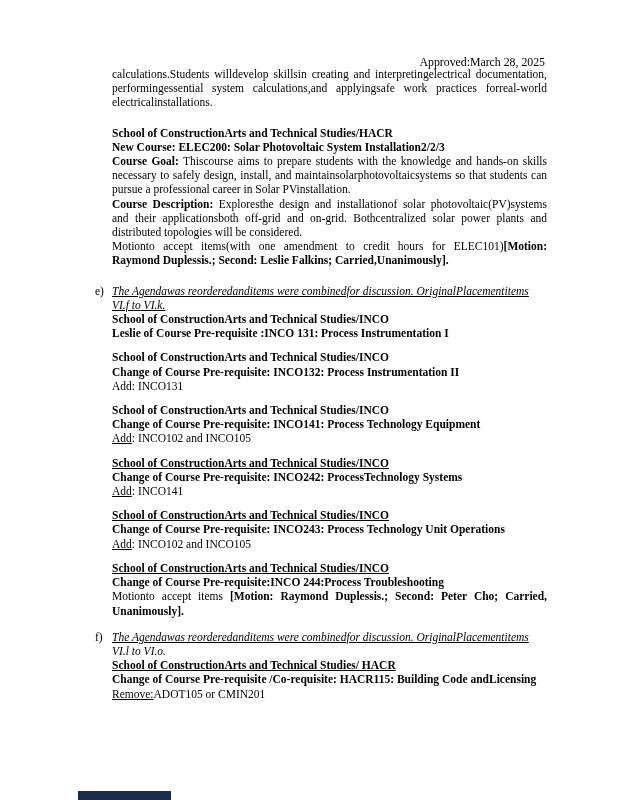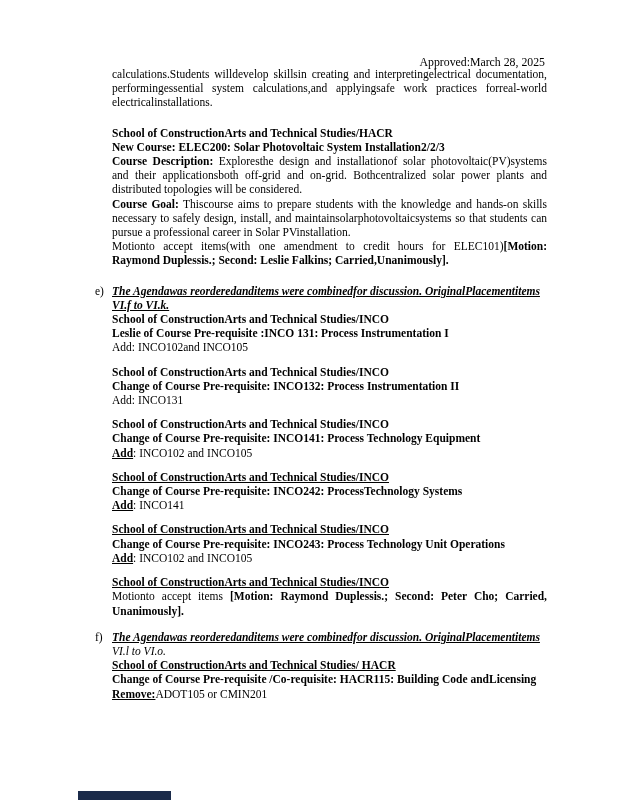--- a/index.html
+++ b/index.html
@@ -9,21 +9,21 @@
     font-family:"Liberation Serif","DejaVu Serif",serif;
     font-size:11.5px;line-height:14.2px;
   }
   .approved{position:absolute;top:31px;right:73px;font-size:11.8px;margin-top:24px;}
   .content{position:absolute;left:95px;top:67px;width:452px;}
   .indent{padding-left:17px;}
   p{margin:0;}
   .j{text-align:justify;}
   .b{font-weight:bold;}
   .it{font-style:italic;}
-  .u{text-decoration:underline;font-weight:bold;}
+  .u{text-decoration:underline;}
   .gap16{height:16px;}
   .gap12{height:12px;}
   .li{position:relative;padding-left:17px;}
   .li .lbl{position:absolute;left:0;top:0;}
   .blk + .blk{margin-top:10px;}
   .edge-bar{position:absolute;left:78px;bottom:0;width:93px;height:9px;background:#1b2b4a;}
 </style>
 </head>
 <body>
 
@@ -31,37 +31,36 @@
 
 <div class="content">
 
   <p class="j indent">calculations.Students willdevelop skillsin creating and interpretingelectrical documentation, performingessential system calculations,and applyingsafe work practices forreal-world electricalinstallations.</p>
 
   <div class="gap16"></div>
 
   <div>
     <p class="b indent">School of ConstructionArts and Technical Studies/HACR</p>
     <p class="b indent">New Course: ELEC200: Solar Photovoltaic System Installation2/2/3</p>
+    <p class="j indent"><b class="b">Course Goal:</b><span> Thiscourse aims to prepare students with the knowledge and hands-on skills necessary to safely design, install, and maintainsolarphotovoltaicsystems so that students can pursue a professional career in Solar PVinstallation.</span></p>
     <p class="j indent"><b class="b">Course Description:</b><span> Exploresthe design and installationof solar photovoltaic(PV)systems and their applicationsboth off-grid and on-grid. Bothcentralized solar power plants and distributed topologies will be considered.</span></p>
-    <p class="j indent"><b class="b">Course Goal:</b><span> Thiscourse aims to prepare students with the knowledge and hands-on skills necessary to safely design, install, and maintainsolarphotovoltaicsystems so that students can pursue a professional career in Solar PVinstallation.</span></p>
     <p class="j indent"><span>Motionto accept items(with one amendment to credit hours for ELEC101)</span><b class="b">[Motion: Raymond Duplessis.; Second: Leslie Falkins; Carried,Unanimously].</b></p>
   </div>
 
   <div class="gap16"></div>
 
   <div class="li">
     <span class="lbl">e)</span>
     <div>
       <p class="it u">The Agendawas reorderedanditems were combinedfor discussion. OriginalPlacementitems</p>
       <p class="it u">VI.f to VI.k.</p>
 
       <div class="blk">
         <p class="b">School of ConstructionArts and Technical Studies/INCO</p>
         <p class="b">Leslie of Course Pre-requisite :INCO 131: Process Instrumentation I</p>
-        <p><span>Add</span><span>: INCO102and INCO105</span></p>
       </div>
 
       <div class="blk">
         <p class="b">School of ConstructionArts and Technical Studies/INCO</p>
         <p class="b">Change of Course Pre-requisite: INCO132: Process Instrumentation II</p>
         <p><span>Add</span><span>: INCO131</span></p>
       </div>
 
       <div class="blk">
         <p class="b">School of ConstructionArts and Technical Studies/INCO</p>
@@ -76,20 +75,21 @@
       </div>
 
       <div class="blk">
         <p class="b u">School of ConstructionArts and Technical Studies/INCO</p>
         <p class="b">Change of Course Pre-requisite: INCO243: Process Technology Unit Operations</p>
         <p><span class="u">Add</span><span>: INCO102 and INCO105</span></p>
       </div>
 
       <div class="blk">
         <p class="b u">School of ConstructionArts and Technical Studies/INCO</p>
+        <p class="b">Change of Course Pre-requisite:INCO 244:Process Troubleshooting</p>
         <p class="j"><span>Motionto accept items </span><b class="b">[Motion: Raymond Duplessis.; Second: Peter Cho; Carried, Unanimously].</b></p>
       </div>
     </div>
   </div>
 
   <div class="gap12"></div>
 
   <div class="li">
     <span class="lbl">f)</span>
     <div>

